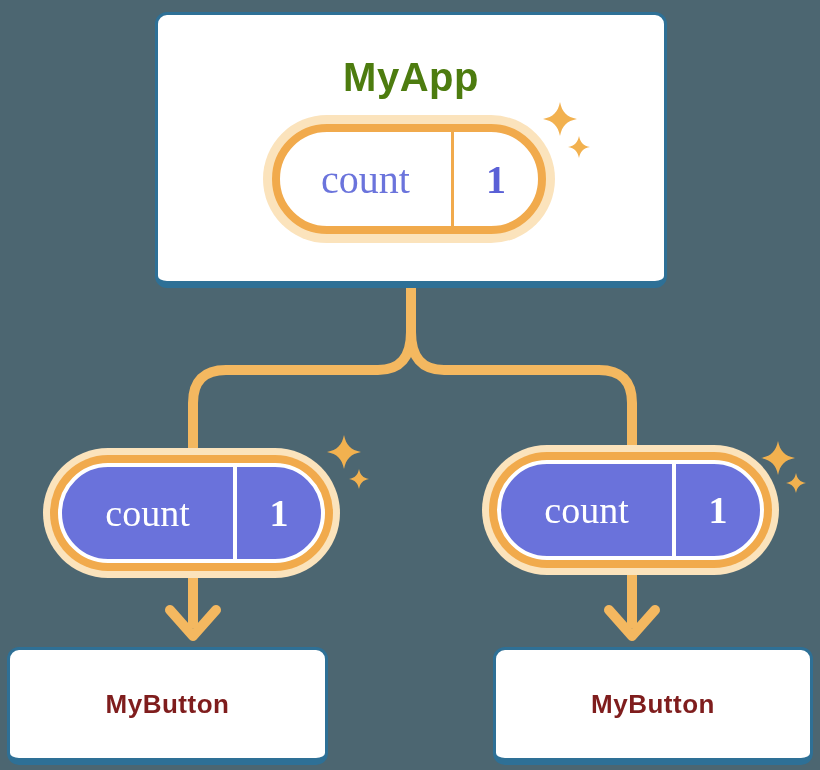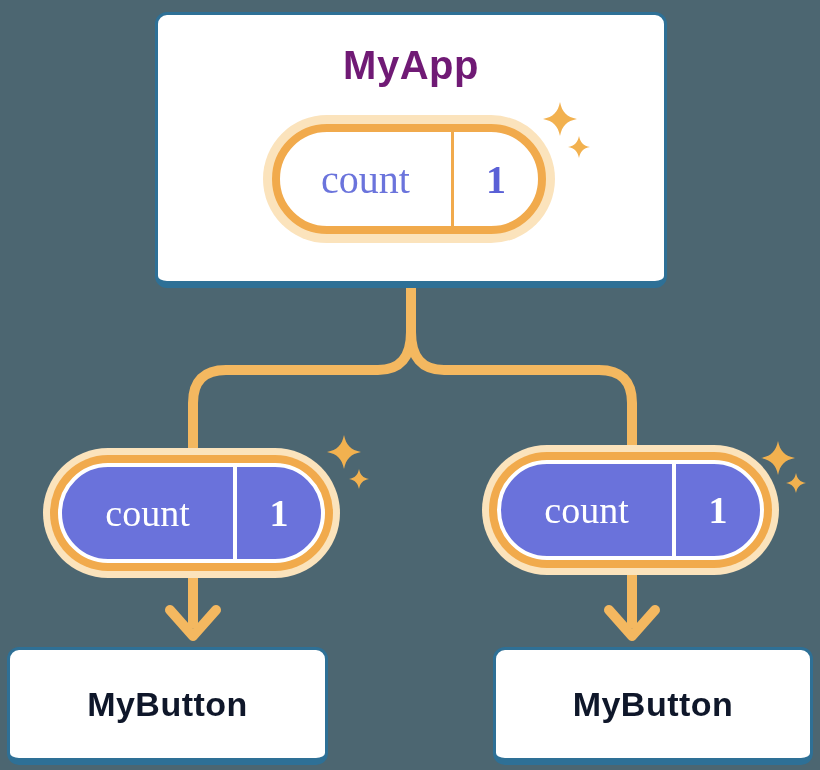--- a/index.html
+++ b/index.html
@@ -30,34 +30,34 @@
     border: 3px solid #2E7096;
     border-bottom-width: 7px;
     border-radius: 12px;
     z-index: 2;
   }
   .card-app {
     left: 155px; top: 12px;
     width: 512px; height: 276px;
   }
   .card-title {
-    margin-top: 28px;
+    margin-top: 40px;
     text-align: center;
     font-size: 40px;
     font-weight: 600;
-    color: #701a75;
+    color: #4d7c0f;
     letter-spacing: 0.5px;
   }
   .card-button {
     display: flex;
     align-items: center;
     justify-content: center;
-    font-size: 34px;
+    font-size: 26px;
     font-weight: 600;
-    color: #0f172a;
+    color: #7f1d1d;
     letter-spacing: 0.5px;
   }
   .card-button.left  { left: 7px;   top: 647px; width: 321px; height: 118px; }
   .card-button.right { left: 493px; top: 647px; width: 320px; height: 118px; }
 
   
   .pill {
     position: absolute;
     box-sizing: border-box;
     border-radius: 999px;

